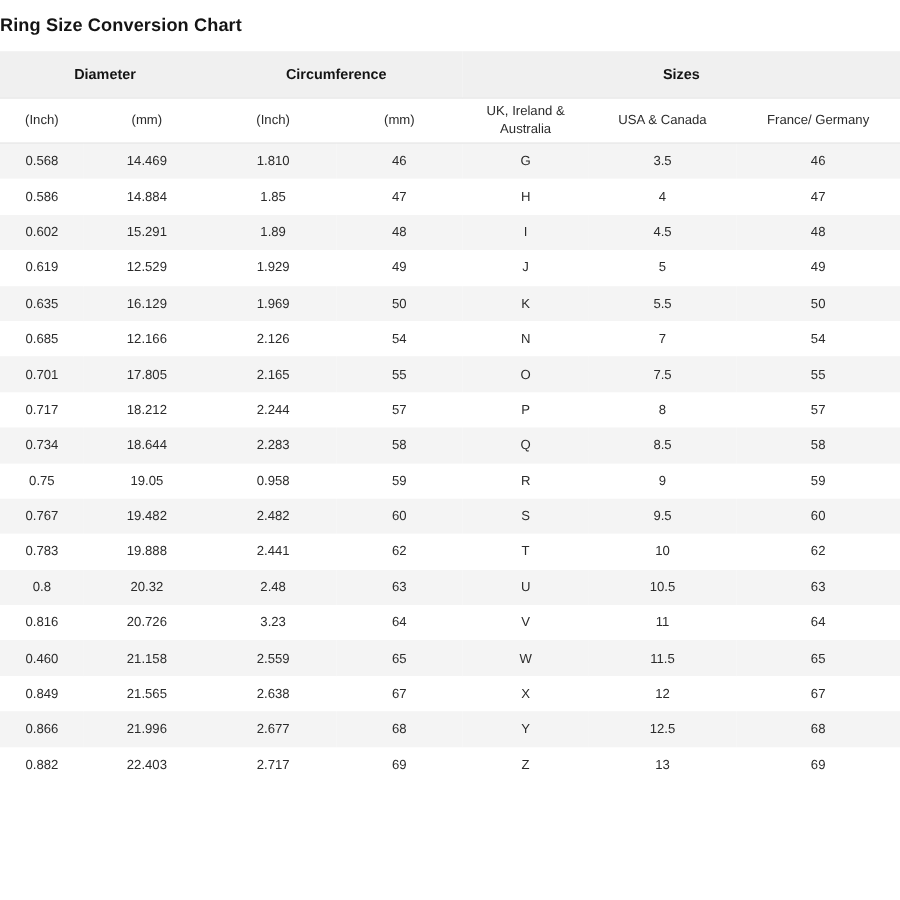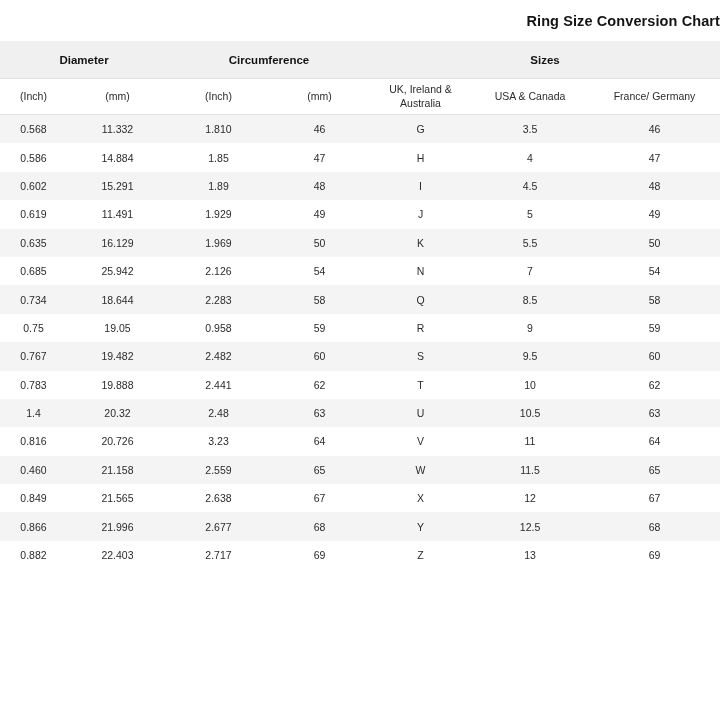--- a/index.html
+++ b/index.html
@@ -14,21 +14,21 @@
     color: #1a1a1a;
     overflow: hidden;
   }
   .page {
     width: 720px;
     height: 720px;
     box-sizing: border-box;
     position: relative;
   }
   .chart-title {
-    text-align: right;
+    text-align: left;
     font-size: 14.5px;
     font-weight: bold;
     color: #141414;
     padding-top: 13px;
     padding-bottom: 12px;
     letter-spacing: 0.1px;
   }
   table.conv {
     width: 720px;
     border-collapse: collapse;
@@ -107,21 +107,21 @@
           <td>(mm)</td>
           <td>UK, Ireland &amp; Australia</td>
           <td>USA &amp; Canada</td>
           <td>France/ Germany</td>
         </tr>
         <tr>
           <td colspan="7" style="padding: 0px; height: 1px; background: rgb(226, 226, 226);"></td>
         </tr>
         <tr class="data-row odd">
           <td>0.568</td>
-          <td>11.332</td>
+          <td>14.469</td>
           <td>1.810</td>
           <td>46</td>
           <td>G</td>
           <td>3.5</td>
           <td>46</td>
         </tr>
         <tr class="data-row even">
           <td>0.586</td>
           <td>14.884</td>
           <td>1.85</td>
@@ -134,44 +134,62 @@
           <td>0.602</td>
           <td>15.291</td>
           <td>1.89</td>
           <td>48</td>
           <td>I</td>
           <td>4.5</td>
           <td>48</td>
         </tr>
         <tr class="data-row even">
           <td>0.619</td>
-          <td>11.491</td>
+          <td>12.529</td>
           <td>1.929</td>
           <td>49</td>
           <td>J</td>
           <td>5</td>
           <td>49</td>
         </tr>
         <tr class="data-row odd">
           <td>0.635</td>
           <td>16.129</td>
           <td>1.969</td>
           <td>50</td>
           <td>K</td>
           <td>5.5</td>
           <td>50</td>
         </tr>
         <tr class="data-row even">
           <td>0.685</td>
-          <td>25.942</td>
+          <td>12.166</td>
           <td>2.126</td>
           <td>54</td>
           <td>N</td>
           <td>7</td>
           <td>54</td>
+        </tr>
+        <tr class="data-row odd">
+          <td>0.701</td>
+          <td>17.805</td>
+          <td>2.165</td>
+          <td>55</td>
+          <td>O</td>
+          <td>7.5</td>
+          <td>55</td>
+        </tr>
+        <tr class="data-row even">
+          <td>0.717</td>
+          <td>18.212</td>
+          <td>2.244</td>
+          <td>57</td>
+          <td>P</td>
+          <td>8</td>
+          <td>57</td>
         </tr>
         <tr class="data-row odd">
           <td>0.734</td>
           <td>18.644</td>
           <td>2.283</td>
           <td>58</td>
           <td>Q</td>
           <td>8.5</td>
           <td>58</td>
         </tr>
@@ -196,21 +214,21 @@
         <tr class="data-row even">
           <td>0.783</td>
           <td>19.888</td>
           <td>2.441</td>
           <td>62</td>
           <td>T</td>
           <td>10</td>
           <td>62</td>
         </tr>
         <tr class="data-row odd">
-          <td>1.4</td>
+          <td>0.8</td>
           <td>20.32</td>
           <td>2.48</td>
           <td>63</td>
           <td>U</td>
           <td>10.5</td>
           <td>63</td>
         </tr>
         <tr class="data-row even">
           <td>0.816</td>
           <td>20.726</td>

